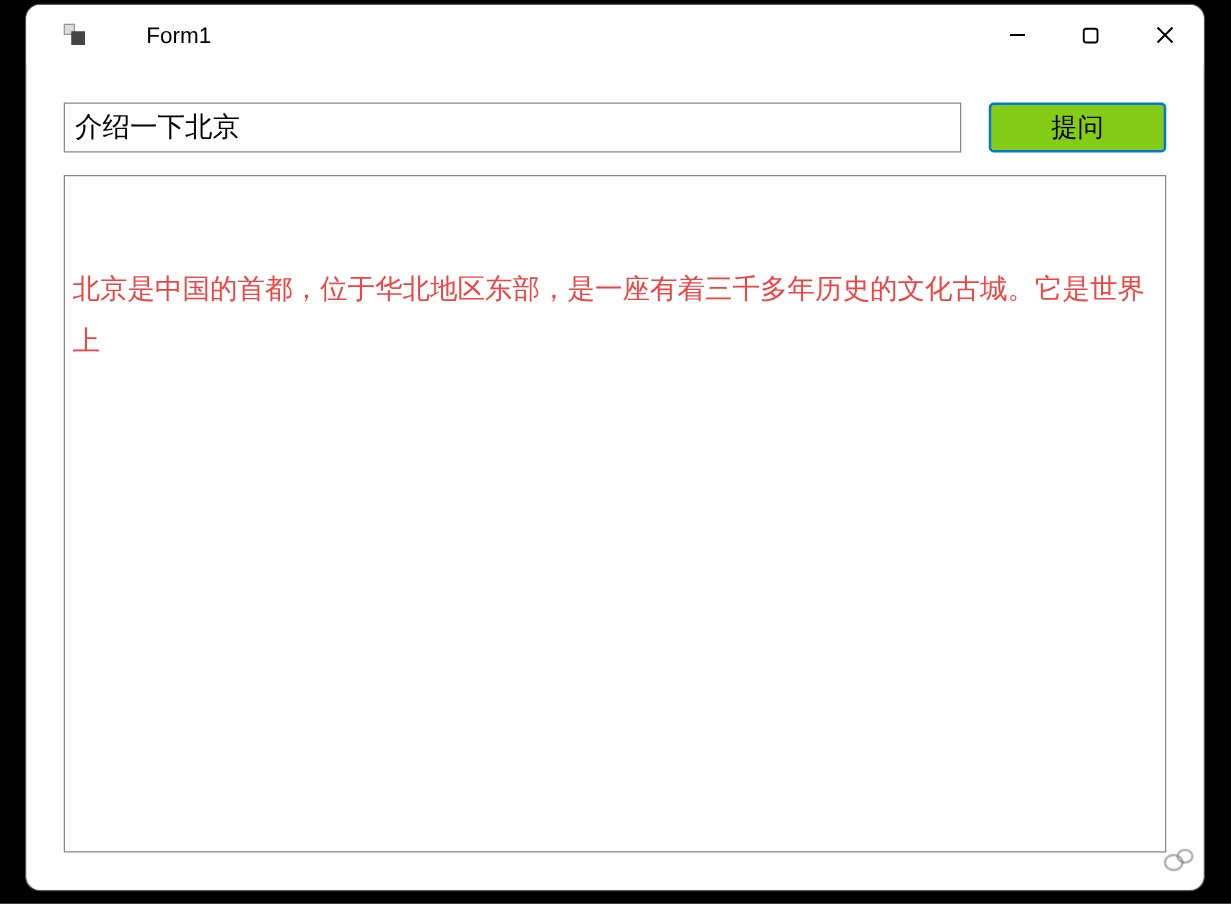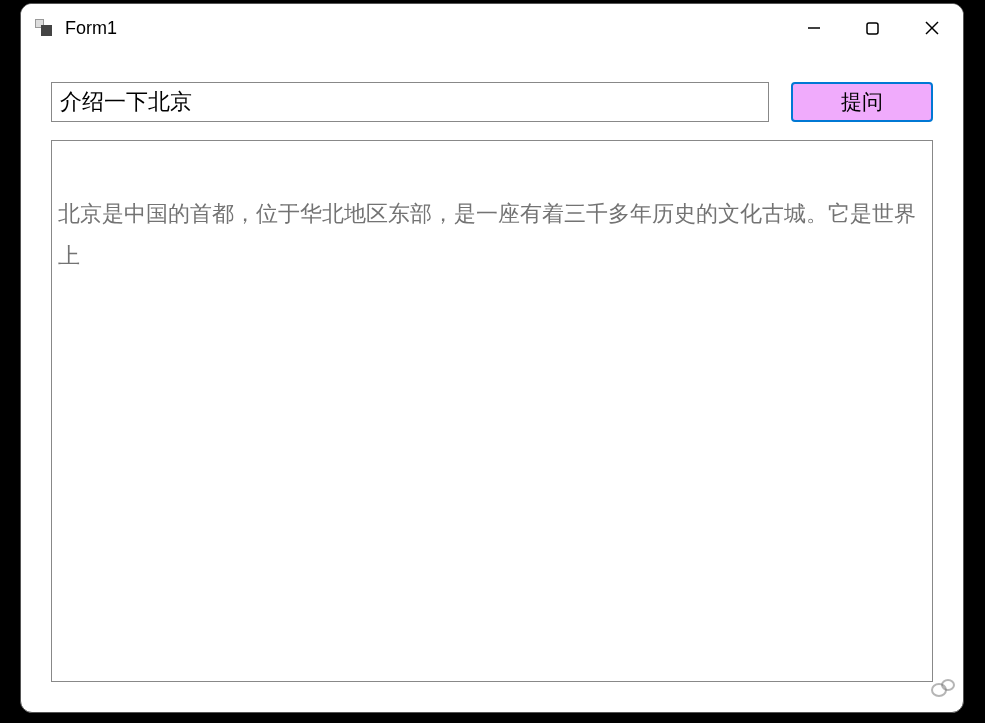--- a/index.html
+++ b/index.html
@@ -25,22 +25,23 @@
       border: 1px solid #555;
       border-radius: 12px;
       overflow: hidden;
       display: flex;
       flex-direction: column;
     }
     .titlebar {
       height: 48px;
       display: flex;
       align-items: center;
-      padding-left: 14px;
+      padding-left: 30px;
       background: #ffffff;
+      gap: 36px;
     }
     .titlebar-icon {
       width: 18px;
       height: 18px;
       position: relative;
       margin-right: 12px;
       flex-shrink: 0;
     }
     .titlebar-icon .sq1 {
       position: absolute;
@@ -103,35 +104,35 @@
       padding: 4px 8px;
       font-size: 22px;
       font-family: inherit;
       outline: none;
       background: #fff;
     }
     .ask-button {
       width: 142px;
       height: 40px;
       border: 2px solid #0078d4;
-      background: #f0abfc;
+      background: #84cc16;
       color: #000;
       font-size: 21px;
       font-family: Liberation Mono, monospace;
       cursor: pointer;
       border-radius: 4px;
     }
     .output-box {
       flex: 1;
       border: 1px solid #888;
       background: #fff;
-      padding: 52px 6px 6px 6px;
+      padding: 69px 6px 6px 6px;
       font-size: 22px;
       line-height: 1.9;
-      color: #737373;
+      color: #ef4444;
       overflow: hidden;
     }
     .watermark {
       position: absolute;
       right: 28px;
       bottom: 22px;
       display: flex;
       align-items: center;
       gap: 10px;
       color: rgba(120,120,120,0.55);

